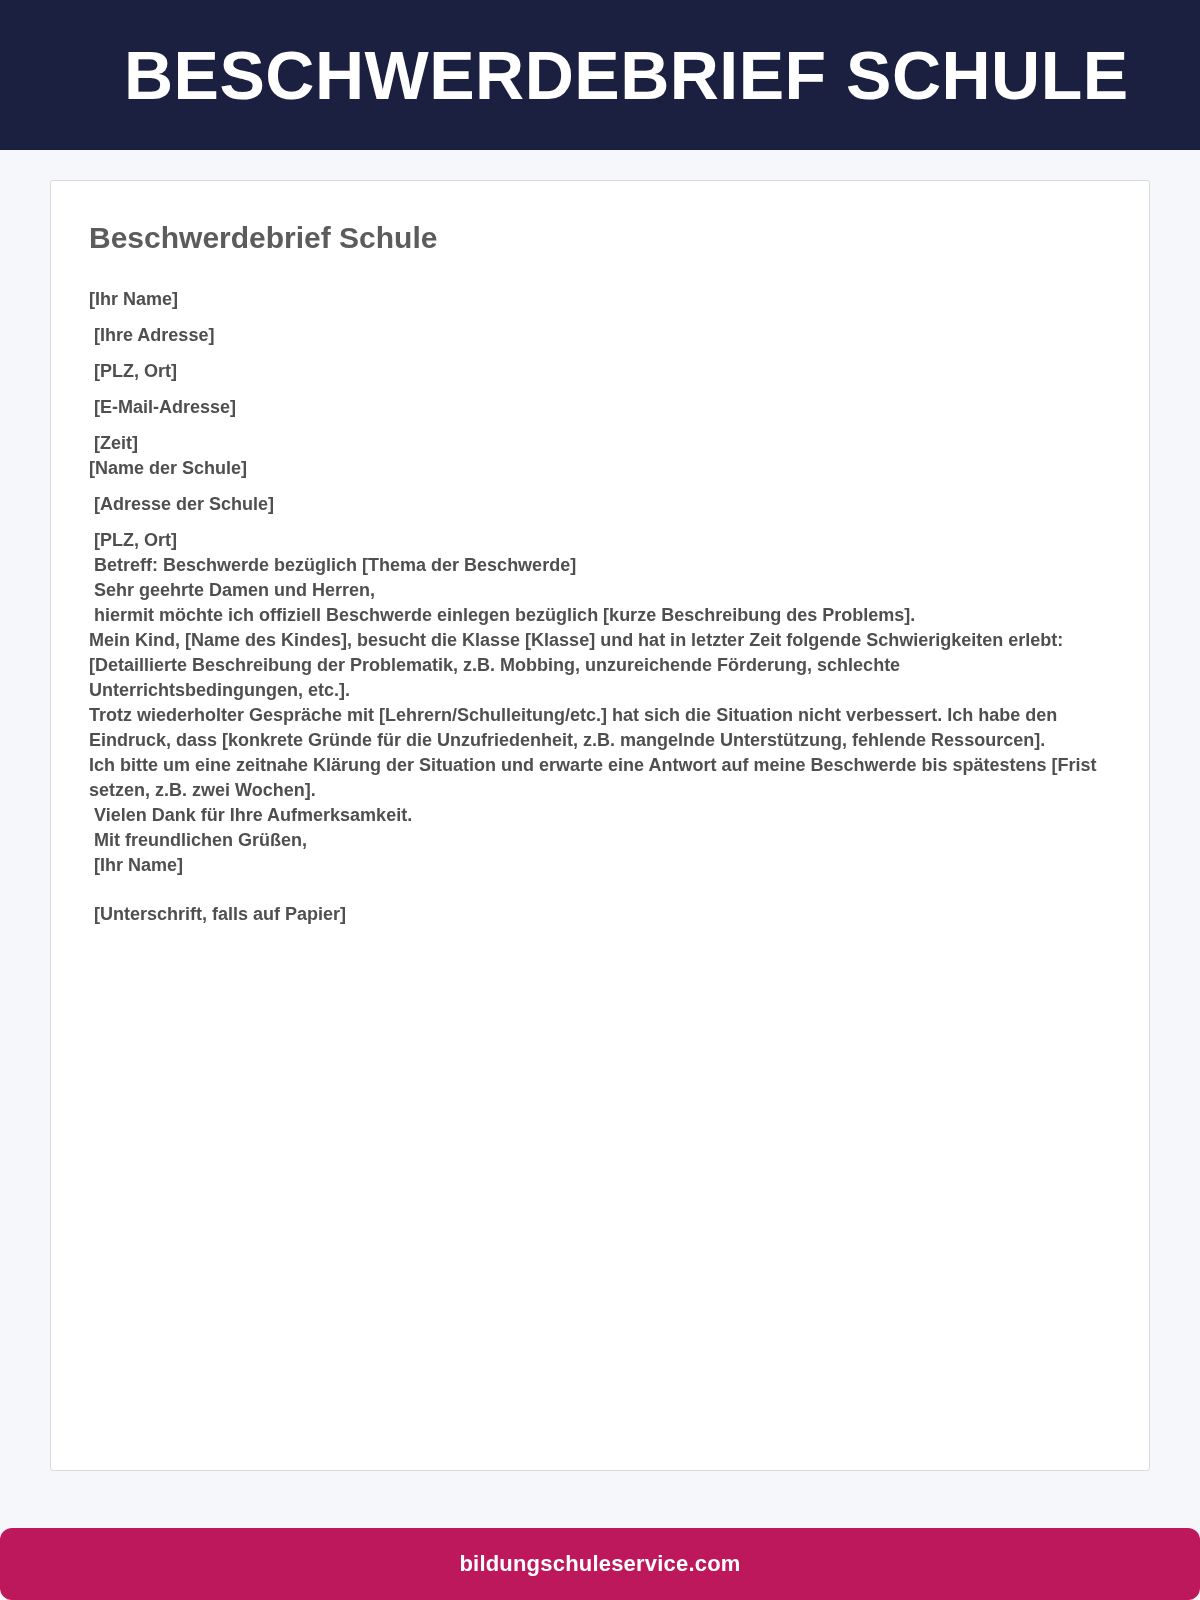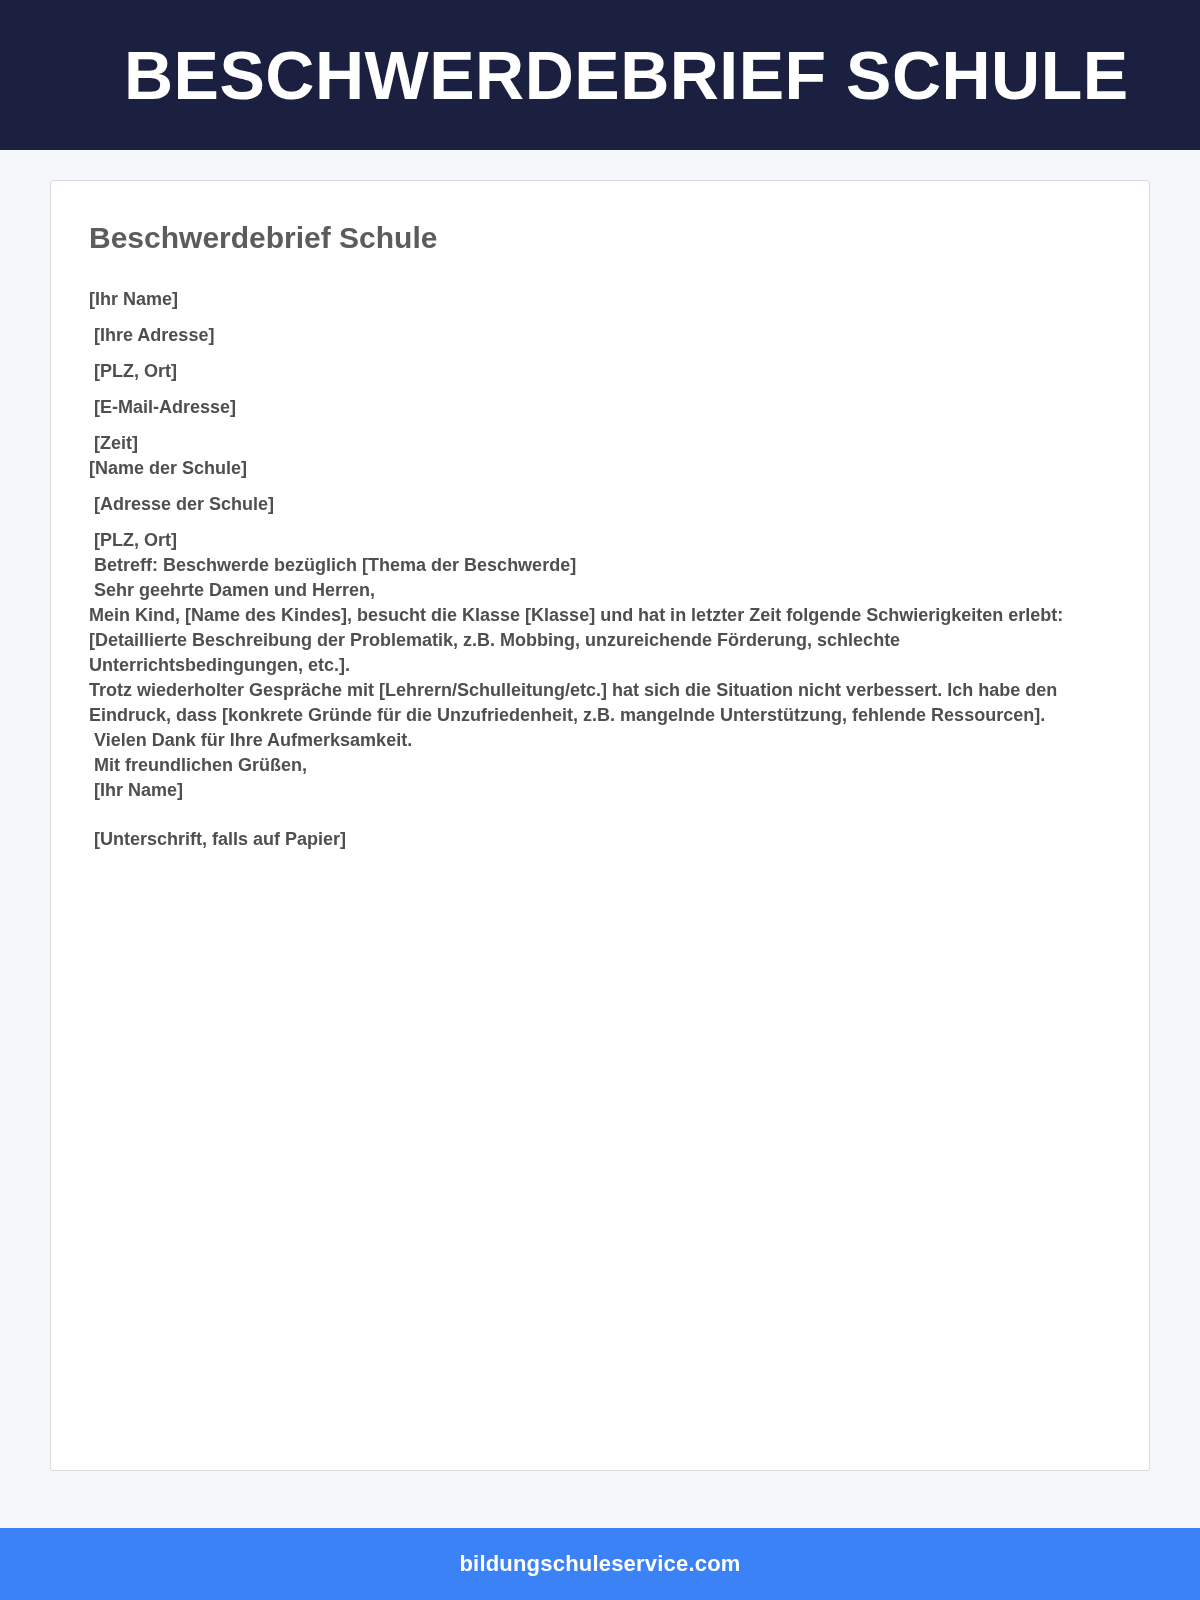--- a/index.html
+++ b/index.html
@@ -86,24 +86,25 @@
     margin-bottom: 0;
   }
 
   
   .site-footer {
     position: absolute;
     left: 0;
     bottom: 0;
     width: 1200px;
     height: 72px;
-    background: #3b82f6;
+    background: #be185d;
     display: flex;
     align-items: center;
     justify-content: center;
+    border-radius: 12px;
   }
   .site-footer-text {
     color: #ffffff;
     font-size: 22px;
     font-weight: 700;
     letter-spacing: 0.2px;
     font-family: "Liberation Sans", sans-serif;
   }
 </style>
 </head>
@@ -122,22 +123,24 @@
       <p>[Ihr Name]</p>
       <p> [Ihre Adresse]</p>
       <p> [PLZ, Ort]</p>
       <p> [E-Mail-Adresse]</p>
       <p class="tight"> [Zeit]</p>
       <p>[Name der Schule]</p>
       <p> [Adresse der Schule]</p>
       <p class="tight"> [PLZ, Ort]</p>
       <p class="tight"> Betreff: Beschwerde bezüglich [Thema der Beschwerde]</p>
       <p class="tight"> Sehr geehrte Damen und Herren,</p>
+      <p class="tight"> hiermit möchte ich offiziell Beschwerde einlegen bezüglich [kurze Beschreibung des Problems].</p>
       <p class="tight">Mein Kind, [Name des Kindes], besucht die Klasse [Klasse] und hat in letzter Zeit folgende Schwierigkeiten erlebt: [Detaillierte Beschreibung der Problematik, z.B. Mobbing, unzureichende Förderung, schlechte Unterrichtsbedingungen, etc.].</p>
       <p class="tight">Trotz wiederholter Gespräche mit [Lehrern/Schulleitung/etc.] hat sich die Situation nicht verbessert. Ich habe den Eindruck, dass [konkrete Gründe für die Unzufriedenheit, z.B. mangelnde Unterstützung, fehlende Ressourcen].</p>
+      <p class="tight">Ich bitte um eine zeitnahe Klärung der Situation und erwarte eine Antwort auf meine Beschwerde bis spätestens [Frist setzen, z.B. zwei Wochen].</p>
       <p class="tight"> Vielen Dank für Ihre Aufmerksamkeit.</p>
       <p class="tight"> Mit freundlichen Grüßen,</p>
       <p> [Ihr Name]</p>
       <p class="gap-before"> [Unterschrift, falls auf Papier]</p>
     </div>
 
   </div>
 </div>
 
 <div class="site-footer">

